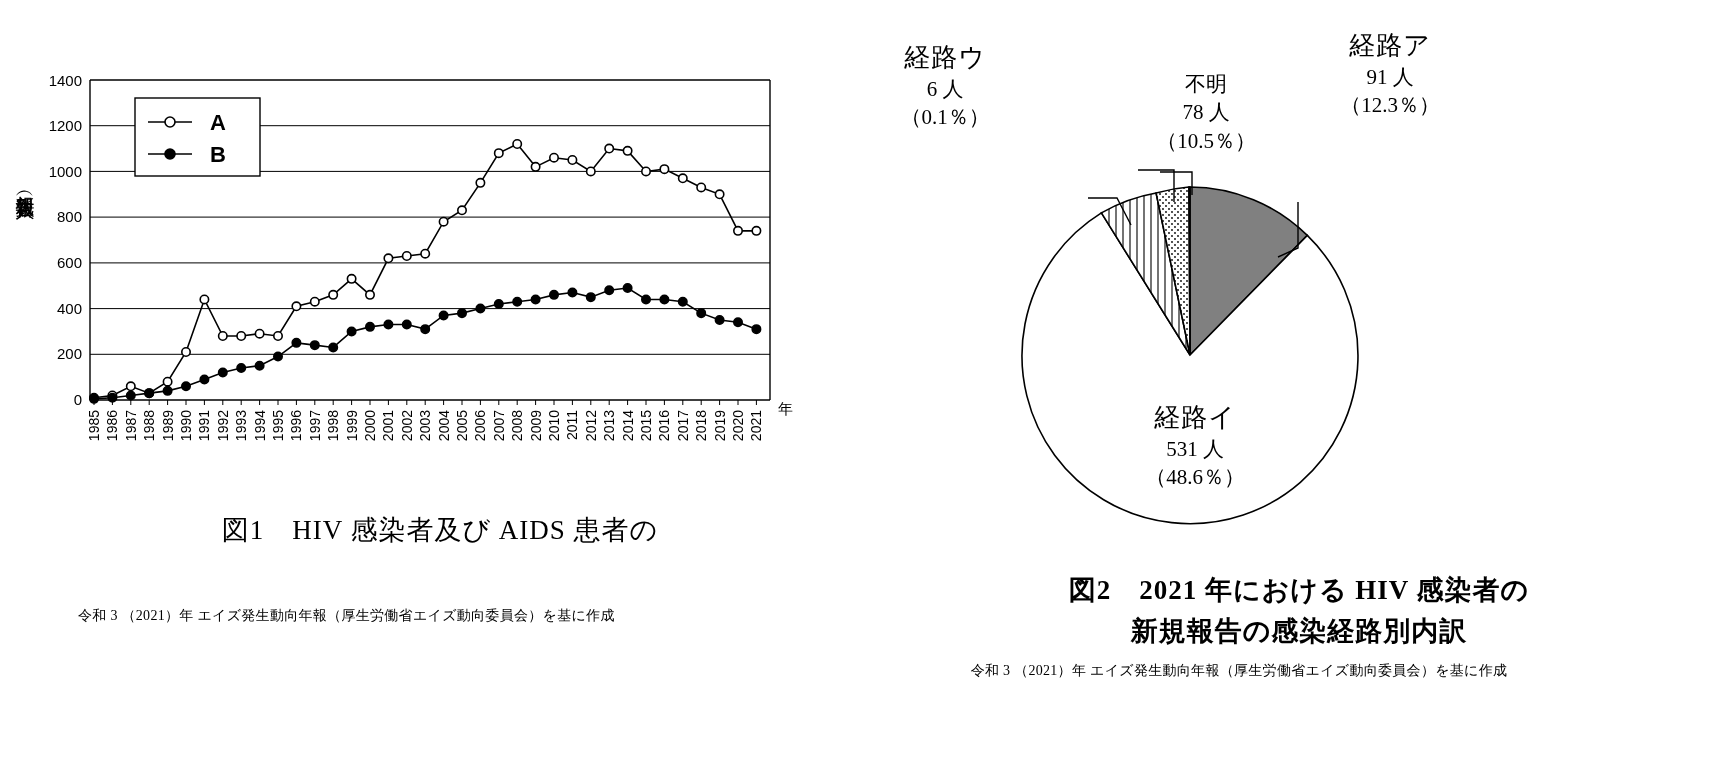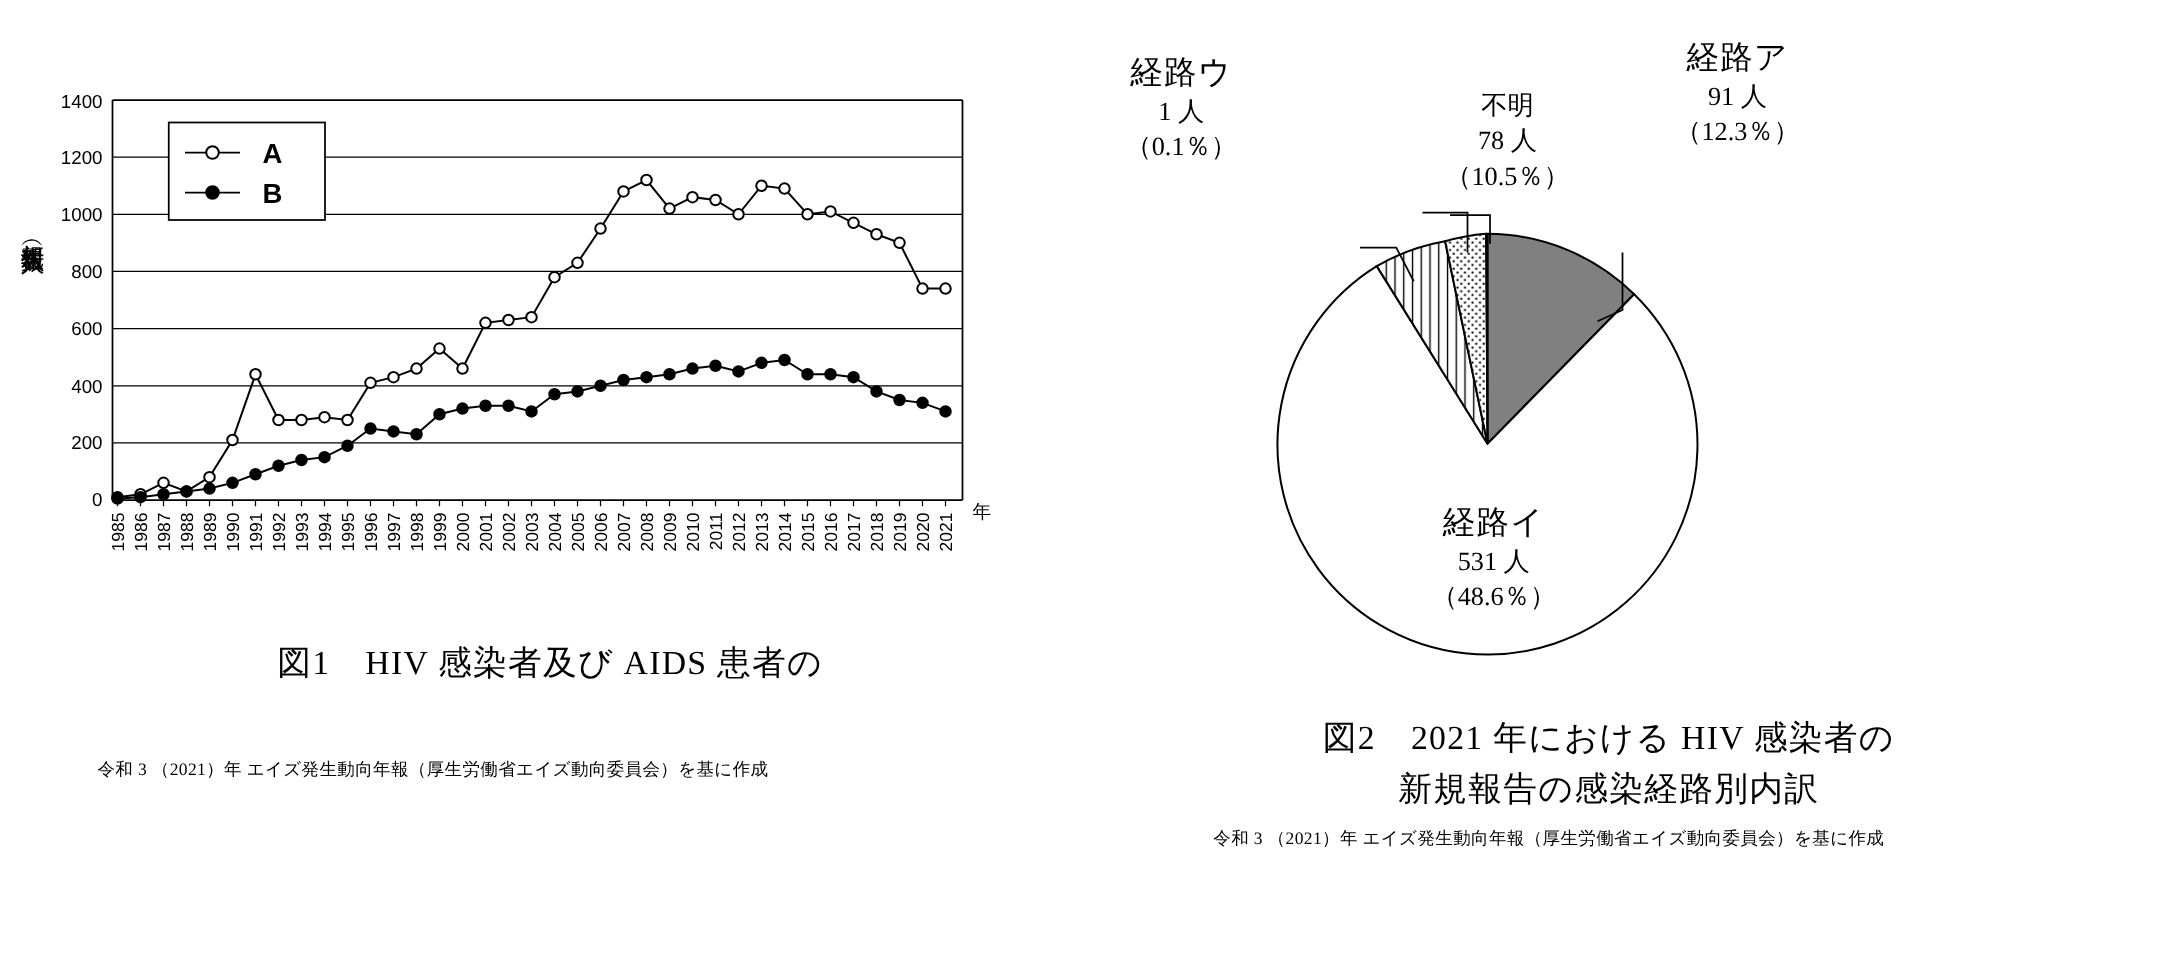--- a/index.html
+++ b/index.html
@@ -339,38 +339,38 @@
     </div>
 
     <div class="lbl" style="left:430px; top:28px; width:200px;">
       <div class="big">経路ア</div>
       <div>91 人</div>
       <div>（12.3％）</div>
     </div>
 
     <div class="lbl" style="left:-10px; top:40px; width:190px;">
       <div class="big">経路ウ</div>
-      <div>1 人</div>
+      <div>6 人</div>
       <div>（0.1％）</div>
     </div>
 
 
     <div class="lbl" style="left:256px; top:70px; width:180px;">
       <div>不明</div>
       <div>78 人</div>
       <div>（10.5％）</div>
     </div>
 
     <div class="lbl" style="left:225px; top:400px; width:220px;">
       <div class="big">経路イ</div>
       <div>531 人</div>
       <div>（48.6％）</div>
     </div>
 
-    <div class="fig-caption" style="left:12px; top:570px; width:830px;">
+    <div class="fig-caption" style="left:24px; top:570px; width:830px;font-weight:bold;">
       <div>図2　2021 年における HIV 感染者の</div>
       <div>新規報告の感染経路別内訳</div>
     </div>
 
     <div class="fig-source" style="left:-55px; top:662px; width:868px; text-align:center;">令和 3 （2021）年 エイズ発生動向年報（厚生労働省エイズ動向委員会）を基に作成</div>
   </div>
 
 </div>
 
 </body></html>

